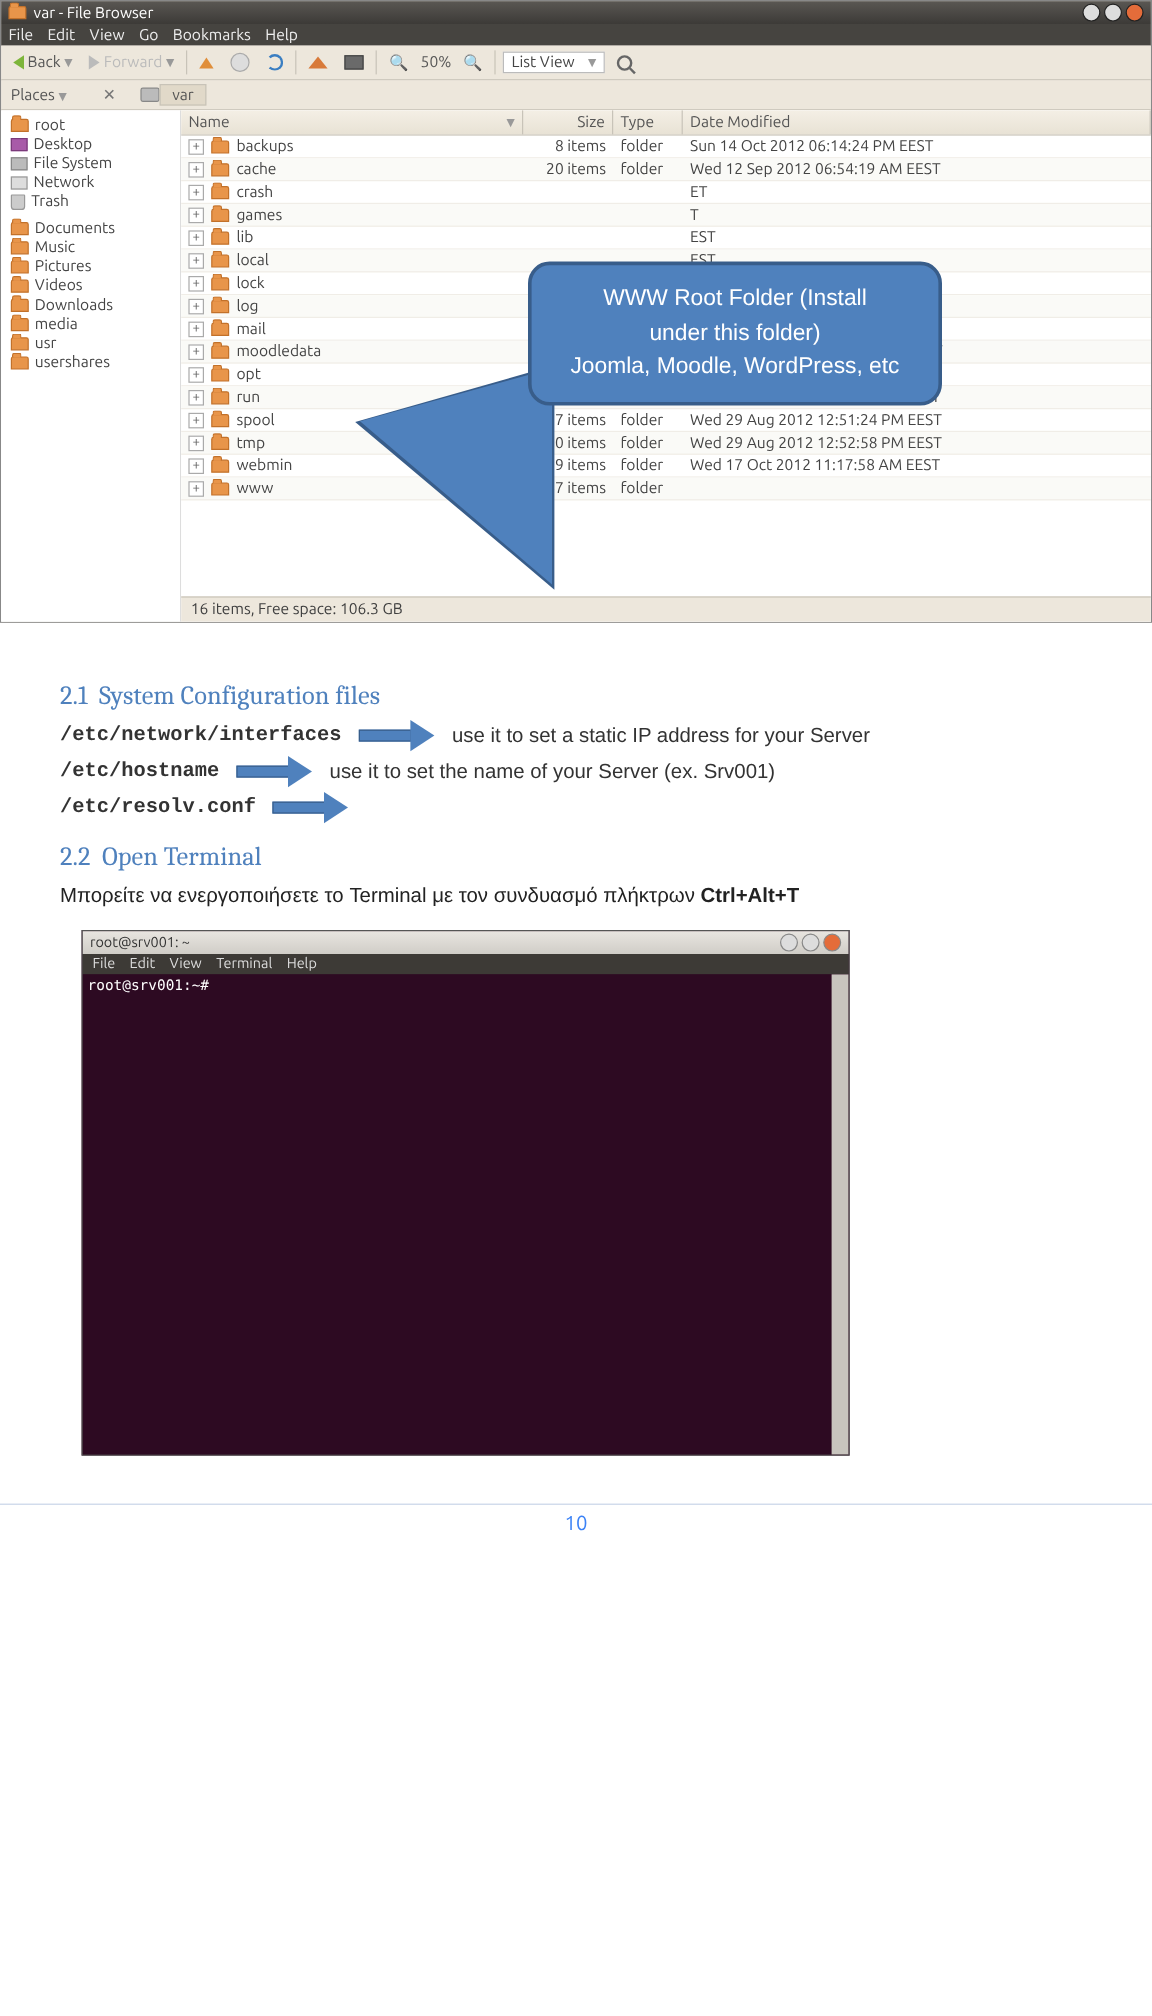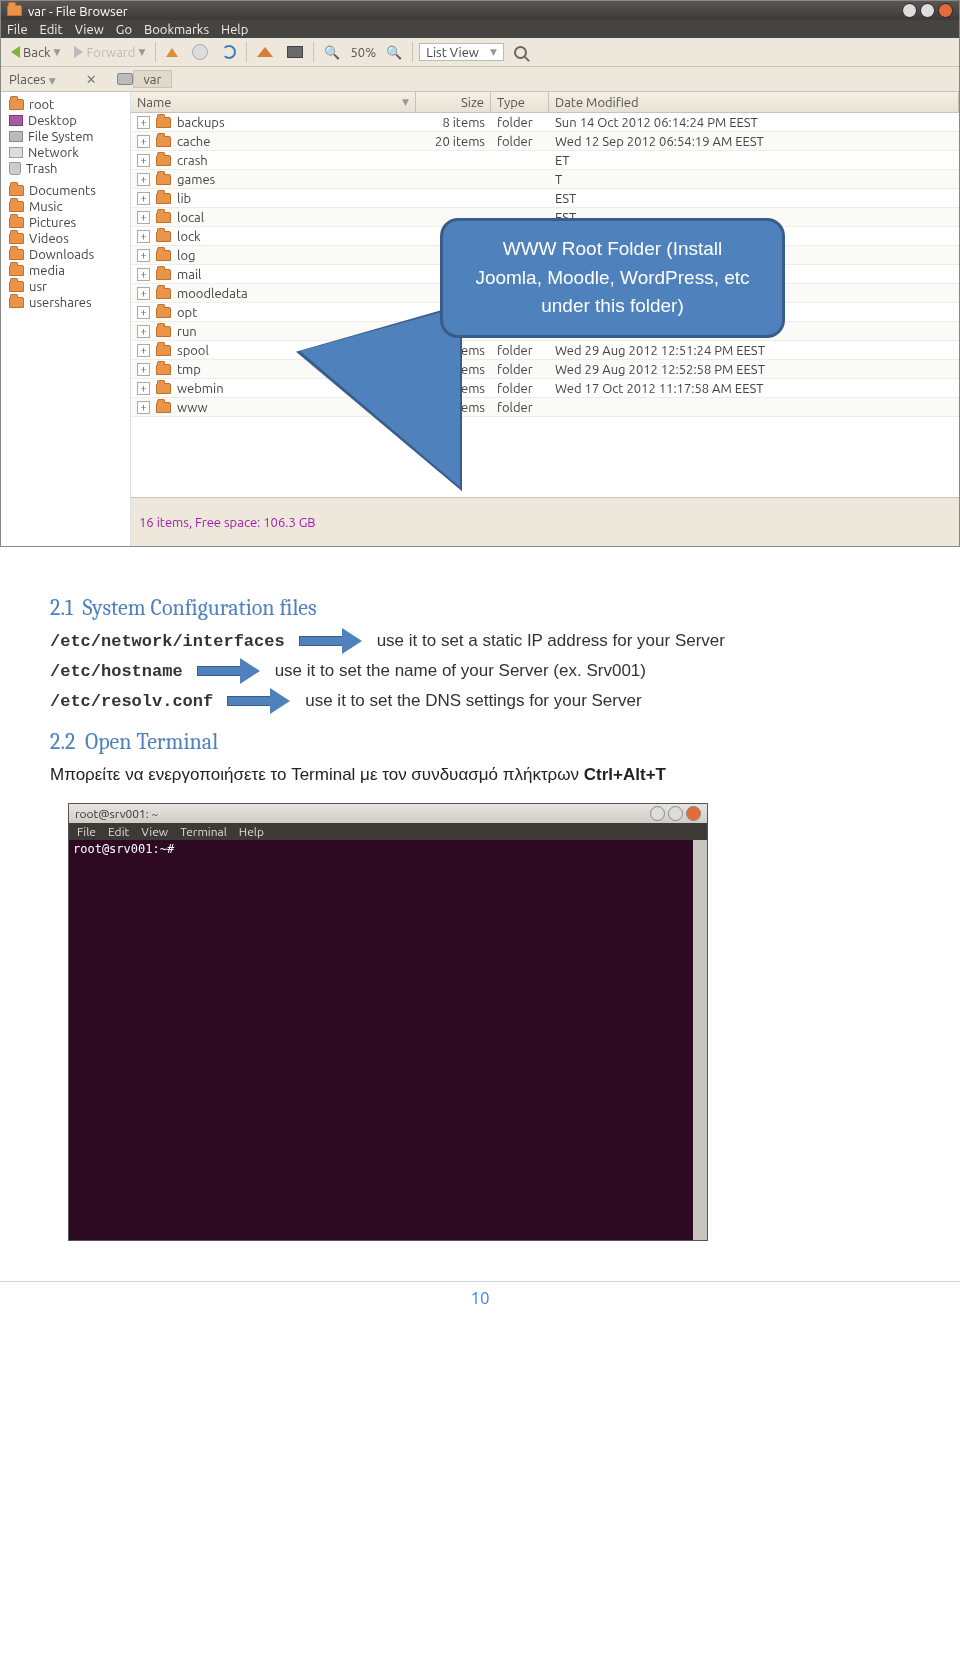--- a/index.html
+++ b/index.html
@@ -30,21 +30,21 @@
 .select-box{border:1px solid #bbb;background:#fff;padding:1px 24px 1px 6px;font-size:13px;position:relative;color:#444;}
 .search-ico{width:13px;height:13px;border:2px solid #666;border-radius:50%;display:inline-block;position:relative;}
 .search-ico:after{content:"";position:absolute;width:6px;height:2px;background:#666;bottom:-3px;right:-5px;transform:rotate(45deg);}
 
 .fb-places { background: #ede7dc; border-bottom: 1px solid #c8c3b8; padding: 3px 8px; display: flex; align-items: center; gap: 0; font-size: 13px; color: #555; }
 .crumb{background:#e1d9c9;border:1px solid #c8c3b8;padding:1px 10px;font-size:13px;}
 .x-ico{font-size:13px;color:#777;font-weight:bold;}
 .hd-ico{width:16px;height:12px;background:#bbb;border:1px solid #888;border-radius:2px;display:inline-block;}
 
 .fb-body { display: flex; background: #fff; }
-.fb-side { width: 130px; background: #fff; border-right: 1px solid #ddd; padding: 4px 0; font-size: 13px; }
+.fb-side { width: 150px; background: #fff; border-right: 1px solid #ddd; padding: 4px 0; font-size: 13px; }
 .side-item { display: flex; align-items: center; gap: 5px; padding: 1px 8px; color: #444; }
 .folder-ico{width:15px;height:11px;background:#e8954a;border-radius:2px 2px 0 0;display:inline-block;border:1px solid #c2712a;position:relative;}
 .folder-ico:before{content:"";position:absolute;top:-4px;left:0;width:6px;height:3px;background:#e8954a;border:1px solid #c2712a;border-bottom:none;border-radius:2px 2px 0 0;}
 .desk-ico{width:14px;height:11px;background:#a85aa8;border:1px solid #7a3a7a;display:inline-block;}
 .sys-ico{width:14px;height:11px;background:#bbb;border:1px solid #888;display:inline-block;}
 .net-ico{width:14px;height:11px;background:#ddd;border:1px solid #999;display:inline-block;}
 .trash-ico{width:12px;height:13px;background:#ccc;border:1px solid #999;border-radius:1px 1px 3px 3px;display:inline-block;}
 
 .fb-main { flex: 1; background: #fff; }
 .fb-cols { display: flex; background: linear-gradient(#f4efE5,#e8e2d5); border-bottom: 1px solid #c8c3b8; font-size: 13px; color: #555; }
@@ -53,21 +53,21 @@
 .c-size{flex:0 0 75px;text-align:right;}
 .c-type{flex:0 0 58px;}
 .c-date{flex:1;}
 .fb-row { display: flex; font-size: 13px; color: #444; border-bottom: 1px solid #f0ede7; }
 .fb-row:nth-child(even){background:#fafaf7;}
 .r-name{flex:0 0 285px;padding:2px 6px;display:flex;align-items:center;gap:6px;}
 .r-size{flex:0 0 75px;padding:2px 6px;text-align:right;}
 .r-type{flex:0 0 58px;padding:2px 6px;}
 .r-date{flex:1;padding:2px 6px;}
 .expand{width:13px;height:13px;border:1px solid #aaa;text-align:center;line-height:10px;font-size:11px;background:#fff;color:#666;}
-.fb-status{background:#ede7dc;border-top:1px solid #c8c3b8;font-size:13px;color:#a21caf;padding:17px 8px;}
+.fb-status{background:#ede7dc;border-top:1px solid #c8c3b8;font-size:13px;color:#404040;padding:3px 8px;}
 
 
 .callout{position:absolute;top:218px;left:440px;width:345px;background:#4f81bd;border:3px solid #385d8a;border-radius:18px;color:#fff;font-family:Verdana,sans-serif;font-size:19px;text-align:center;padding:14px 10px;line-height:1.5;z-index:5;}
 .callout-tail{position:absolute;top:324px;left:300px;width:0;height:0;border-top:10px solid transparent;border-bottom:170px solid transparent;border-right:160px solid #4f81bd;z-index:4;transform:skewY(-12deg);}
 .callout-tail-border{position:absolute;top:322px;left:296px;width:0;height:0;border-top:12px solid transparent;border-bottom:175px solid transparent;border-right:166px solid #385d8a;z-index:3;transform:skewY(-12deg);}
 .fb-wrap{position:relative;}
 
 
 .doc { padding: 30px 50px 10px; }
 .h2 { font-family: Cambria, Georgia, serif; color: #4f81bd; font-size: 22px; margin: 18px 0 10px; }
@@ -394,22 +394,22 @@
             </div>
       <div style="height:80px;"></div>
       <div class="fb-status">16 items, Free space: 106.3 GB</div>
     </div>
   </div>
 </div>
 <div class="callout-tail-border"></div>
 <div class="callout-tail"></div>
 <div class="callout">
   <div>WWW Root Folder (Install</div>
+  <div>under this folder)</div>
   <div>Joomla, Moodle, WordPress, etc</div>
-  <div>under this folder)</div>
 </div>
 </div>
 
 <div class="doc">
   <div class="h2"><span class="hnum">2.1</span>&nbsp;&nbsp;<span>System Configuration files</span></div>
 
   <div class="cfg-row">
     <span class="mono">/etc/network/interfaces</span>
     <span class="arrow">
           <span class="shaft"></span>
@@ -424,21 +424,20 @@
           <span class="head"></span>
         </span>
     <span class="desc">use it to set the name of your Server (ex. Srv001)</span>
   </div>
   <div class="cfg-row">
     <span class="mono">/etc/resolv.conf</span>
     <span class="arrow">
           <span class="shaft"></span>
           <span class="head"></span>
         </span>
-    <span class="desc">use it to set the DNS settings for your Server</span>
   </div>
 
   <div class="h2"><span class="hnum">2.2</span>&nbsp;&nbsp;<span>Open Terminal</span></div>
   <p class="para"><span>Μπορείτε να ενεργοποιήσετε το Terminal με τον συνδυασμό πλήκτρων </span><b>Ctrl+Alt+T</b></p>
 </div>
 
 <div class="term">
   <div class="term-title">
     <span>root@srv001: ~</span>
     <span class="spacer"></span>

